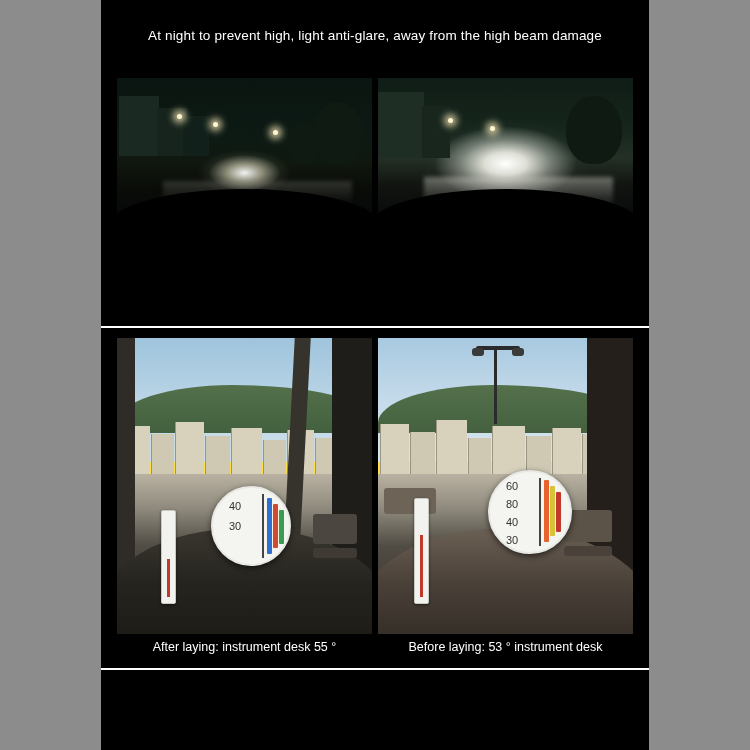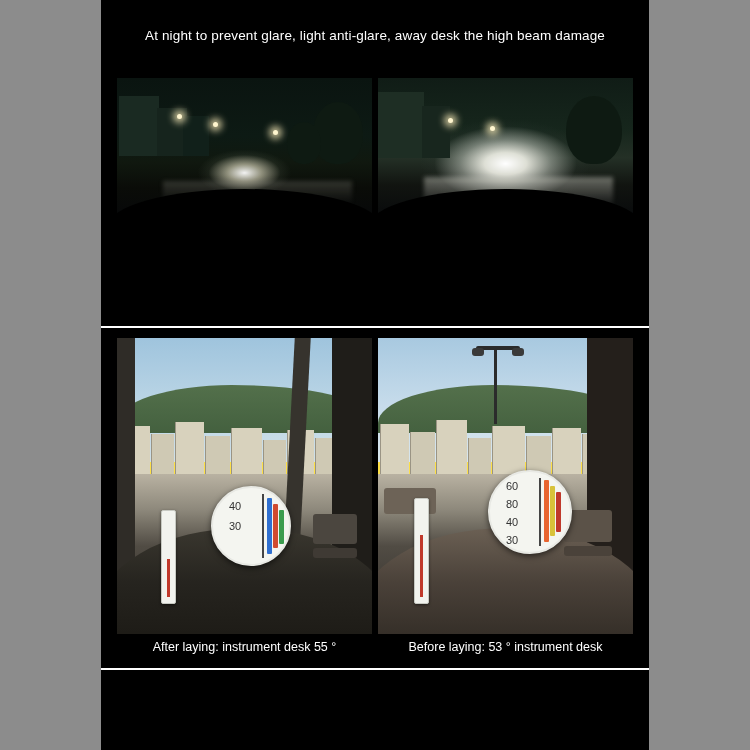--- a/index.html
+++ b/index.html
@@ -290,21 +290,21 @@
     font-size: 13px;
     line-height: 1.55;
   }
 </style>
 </head>
 <body>
 
 <div class="page">
   <div class="panel"></div>
 
-  <div class="headline">At night to prevent glare, light anti-glare, away desk the high beam damage</div>
+  <div class="headline">At night to prevent high, light anti-glare, away from the high beam damage</div>
 
   <div class="night-row">
 
     <div class="night-img">
       <div class="scene-dark"></div>
       <div class="bld" style="left:2px;top:18px;width:40px;height:60px;"></div>
       <div class="bld" style="left:40px;top:30px;width:30px;height:48px;background:#16241d;"></div>
       <div class="bld" style="left:66px;top:38px;width:26px;height:40px;background:#11201a;"></div>
       <div class="tree" style="left:196px;top:24px;width:50px;height:62px;"></div>
       <div class="tree" style="left:170px;top:44px;width:34px;height:42px;"></div>

